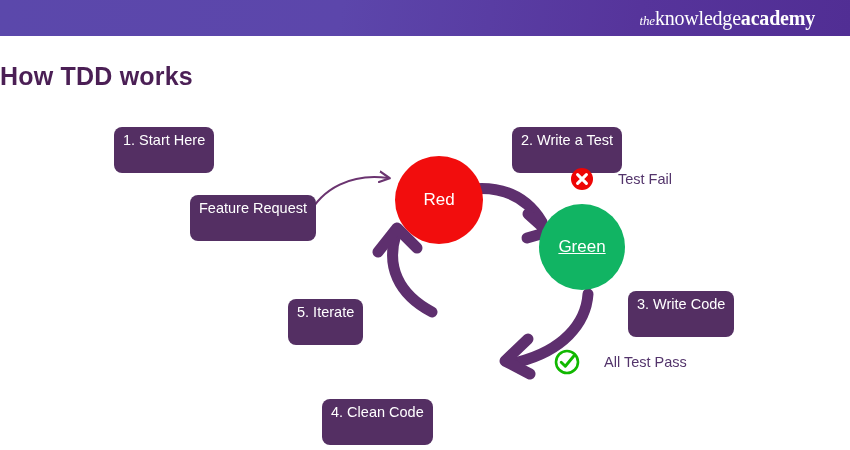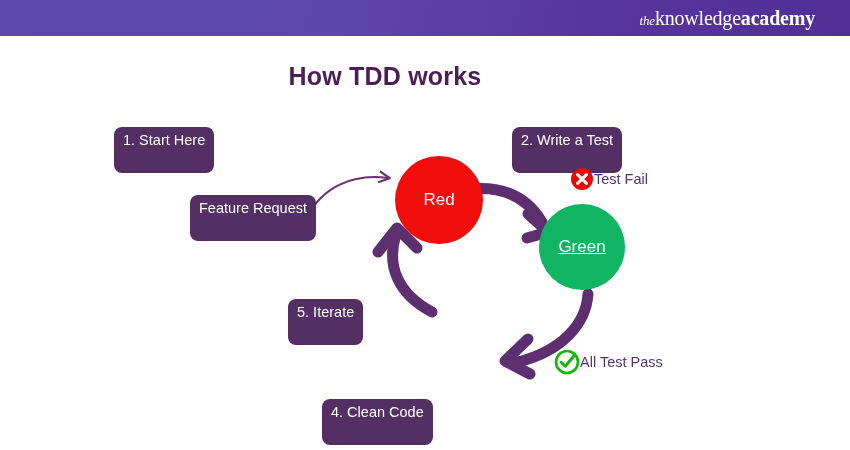--- a/index.html
+++ b/index.html
@@ -42,21 +42,21 @@
   }
   .brand .b-knowledge { font-weight: 400; }
   .brand .b-academy  { font-weight: 700; }
 
   
   .page-title {
     position: absolute;
     left: 0;
     top: 62px;
     width: 770px;
-    text-align: center;
+    text-align: left;
     color: #4b1f55;
     font-size: 25px;
     font-weight: 700;
     letter-spacing: 0.2px;
   }
 
   
   .stage {
     position: absolute;
     left: 0; top: 36px;
@@ -115,21 +115,21 @@
   .badge-write-test { left: 512px; top: 91px; }
   .badge-write-code { left: 628px; top: 255px; }
   .badge-clean-code { left: 322px; top: 363px; border-radius: 8px; }
   .badge-iterate    { left: 288px; top: 263px; }
 
   
   .status {
     position: absolute;
     display: flex;
     align-items: center;
-    gap: 0;
+    gap: 24px;
     color: #53346b;
     font-size: 14.5px;
     white-space: nowrap;
   }
   .status-fail { left: 570px; top: 131px; }
   .status-pass { left: 554px; top: 313px; }
   .status .label { color: #53346b; }
   .ico { flex: 0 0 auto; display: block; }
 </style>
 </head>
@@ -167,20 +167,21 @@
   <div class="node node-red">
     <span>Red</span>
   </div>
   <div class="node node-green">
     <span>Green</span>
   </div>
 
   <div class="badge badge-start">1. Start Here</div>
   <div class="badge badge-feature">Feature Request</div>
   <div class="badge badge-write-test">2. Write a Test</div>
+  <div class="badge badge-write-code">3. Write Code</div>
   <div class="badge badge-clean-code">4. Clean Code</div>
   <div class="badge badge-iterate">5. Iterate</div>
 
   <div class="status status-fail">
     <svg class="ico" width="24" height="24" viewBox="0 0 24 24">
       <circle cx="12" cy="12" r="11" fill="#ee0505"></circle>
       <path d="M7.6,7.6 L16.4,16.4 M16.4,7.6 L7.6,16.4" stroke="#ffffff" stroke-width="3.1" stroke-linecap="round"></path>
     </svg>
     <span class="label">Test Fail</span>
   </div>

